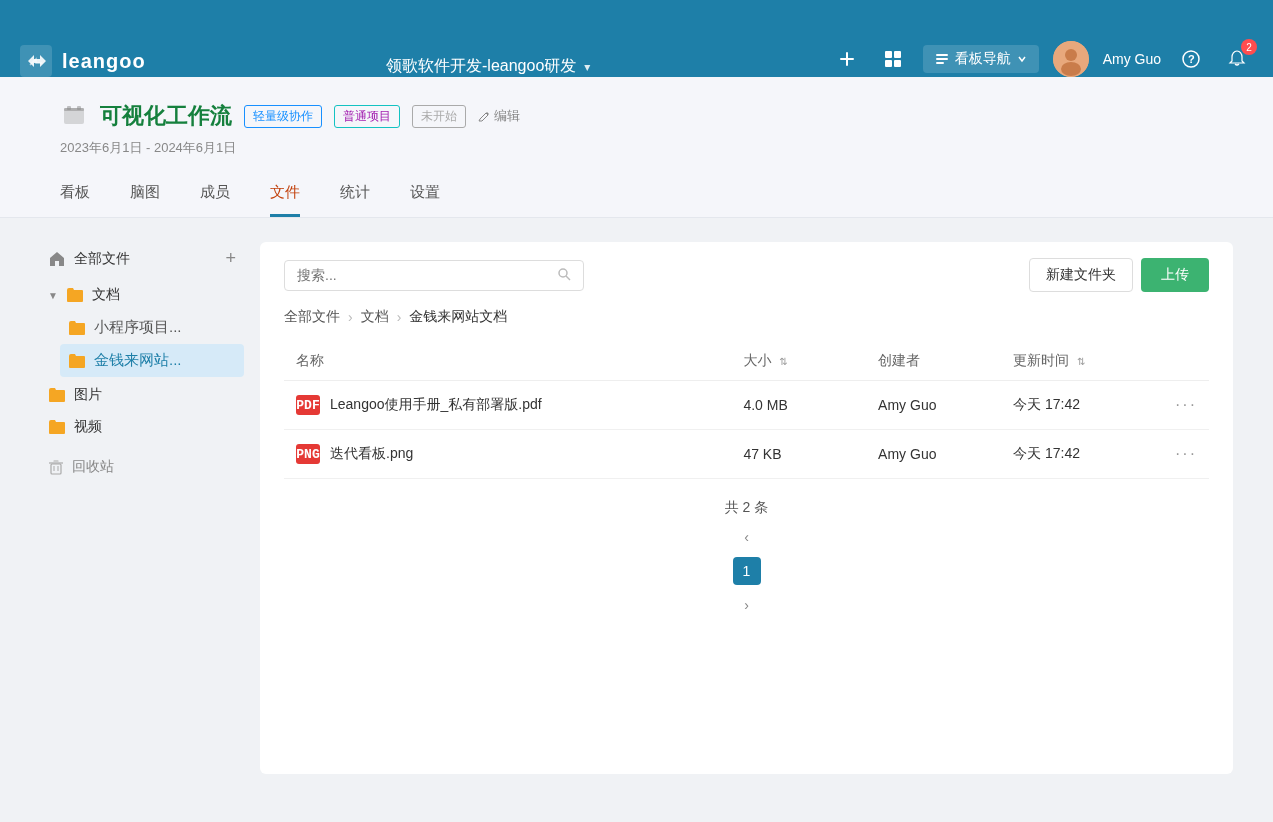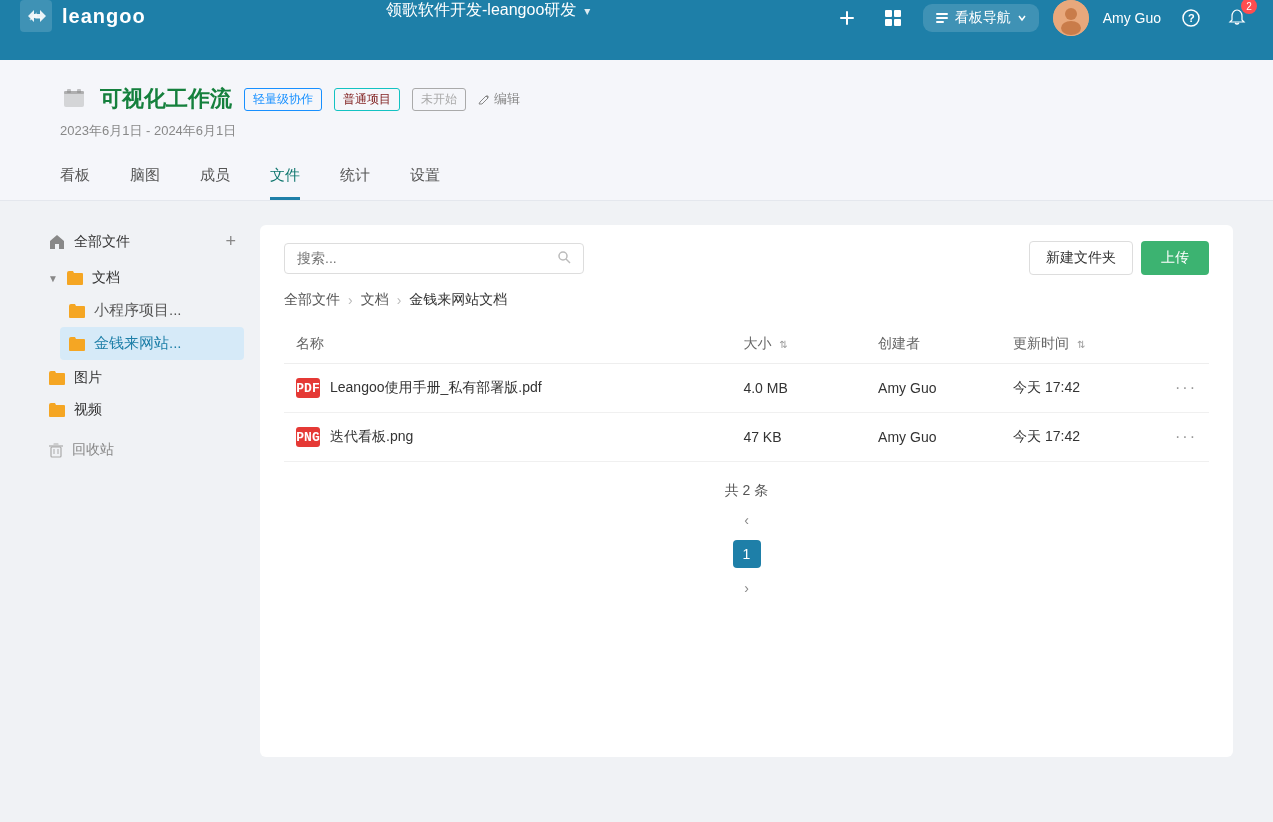--- a/index.html
+++ b/index.html
@@ -1,23 +1,23 @@
 <!DOCTYPE html>
 <html><head>
   <meta charset="utf-8">
   <style>
     * { box-sizing: border-box; margin: 0; padding: 0; }
     body { font-family: -apple-system, BlinkMacSystemFont, 'Segoe UI', 'PingFang SC', 'Microsoft YaHei', sans-serif; background: #f0f2f5; font-size: 14px; color: #333; width: 1273px; min-height: 822px; }
 
     
     .navbar {
       background: #1e7fa8;
-      height: 60px;
-      display: flex;
-      align-items: flex-start;
+      height: 77px;
+      display: flex;
+      align-items: flex-end;
       padding: 0 20px;
       justify-content: space-between;
     }
     .navbar-left {
       display: flex;
       align-items: center;
       gap: 10px;
     }
     .logo-icon {
       width: 32px;
@@ -55,21 +55,21 @@
       display: flex;
       align-items: center;
       justify-content: center;
       width: 32px;
       height: 32px;
     }
     .nav-board-btn {
       background: rgba(255,255,255,0.15);
       color: white;
       border: none;
-      border-radius: 9px;
+      border-radius: 4px;
       padding: 5px 12px;
       cursor: pointer;
       font-size: 14px;
       display: flex;
       align-items: center;
       gap: 6px;
     }
     .user-avatar {
       width: 36px;
       height: 36px;
@@ -132,21 +132,21 @@
       border-radius: 3px;
       padding: 2px 8px;
       font-size: 12px;
     }
     .tag-blue {
       border-color: #1890ff;
       color: #1890ff;
     }
     .tag-cyan {
       border-color: #13c2c2;
-      color: #7f1d1d;
+      color: #a21caf;
     }
     .tag-gray {
       border-color: #aaa;
       color: #aaa;
     }
     .edit-btn {
       background: none;
       border: none;
       color: #888;
       cursor: pointer;
@@ -166,21 +166,21 @@
     }
     .tab-item {
       padding: 10px 0 12px;
       font-size: 15px;
       color: #555;
       cursor: pointer;
       border-bottom: 3px solid transparent;
       position: relative;
     }
     .tab-item.active {
-      color: #0f766e;
+      color: #c2410c;
       border-bottom-color: #1e7fa8;
       font-weight: 500;
     }
 
     
     .main-content {
       display: flex;
       padding: 24px 40px;
       gap: 0;
       min-height: 580px;

